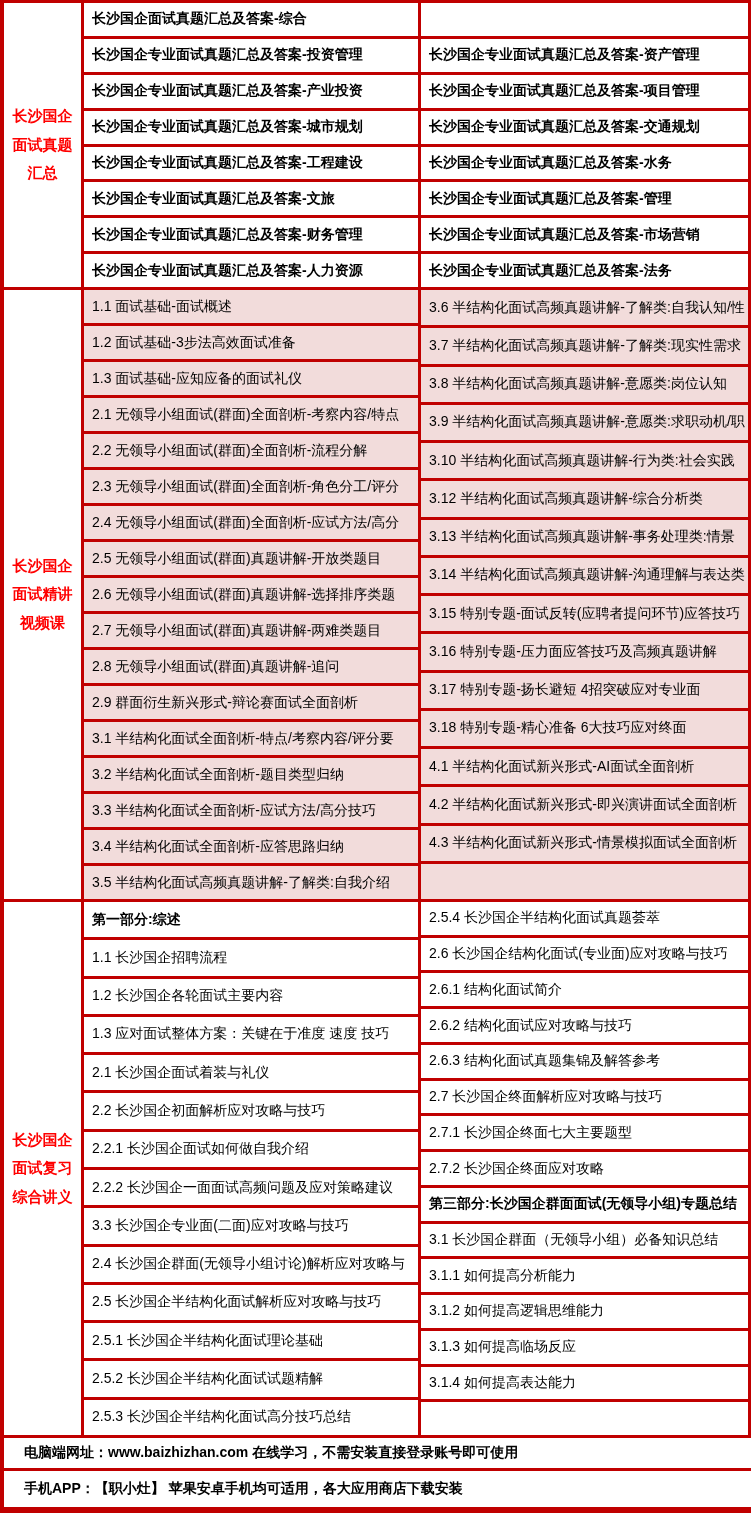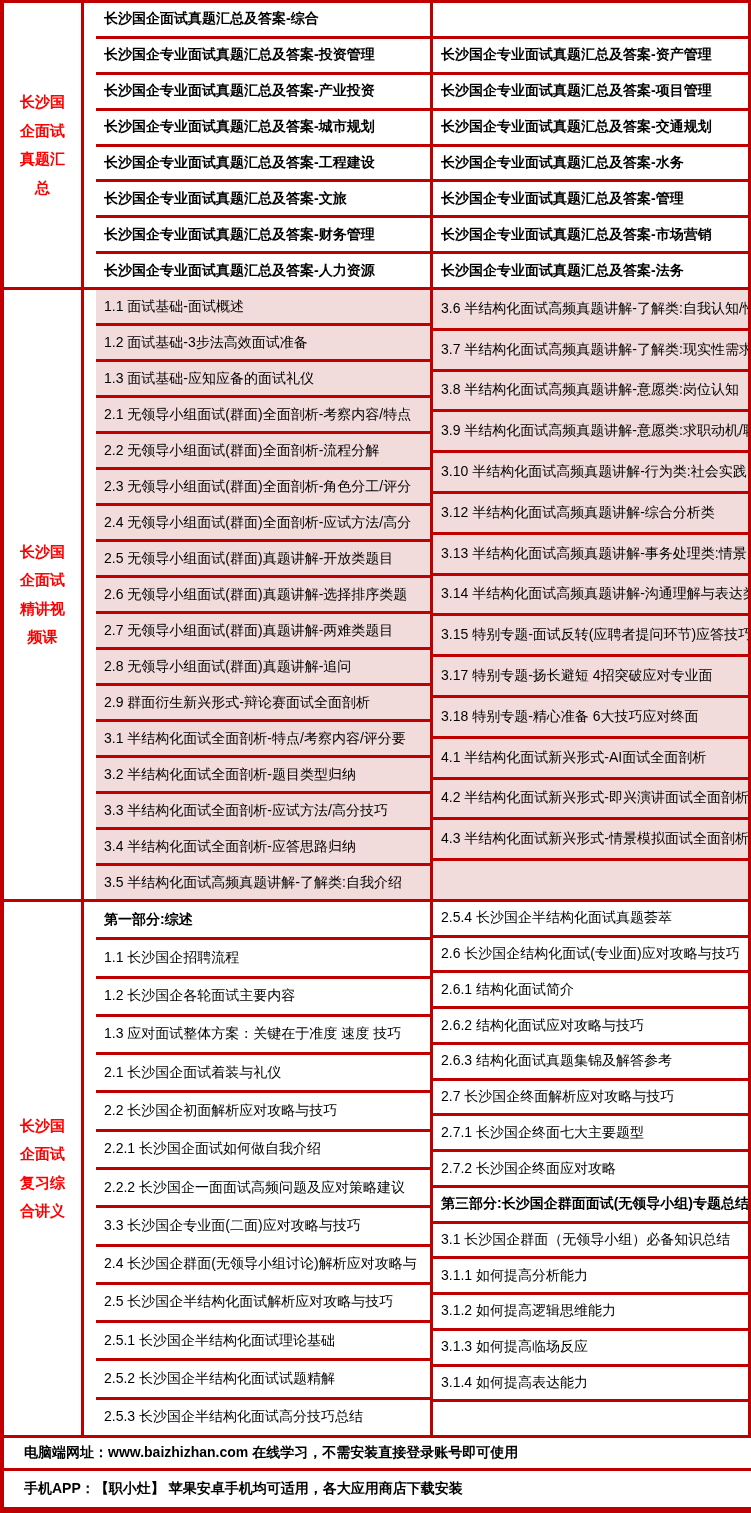--- a/index.html
+++ b/index.html
@@ -20,23 +20,23 @@
   }
   .sec{display:flex;border-bottom:3px solid var(--border);}
   .sec1{height:287px;}
   .sec2{height:612px;}
   .sec3{height:536px;}
   .label{
     width:80px;border-right:3px solid var(--border);
     display:flex;align-items:center;justify-content:center;
     text-align:center;color:var(--label-red);
     font-weight:bold;font-size:15px;line-height:1.9;
-    padding:0 14px;background:#fff;
+    padding:0 6px;background:#fff;
   }
-  .cols{flex:1;display:flex;min-width:0;padding-left:12px;}
+  .cols{flex:1;display:flex;min-width:0;}
   .col{display:flex;flex-direction:column;min-width:0;}
   .col-left{width:337px;border-right:3px solid var(--border);}
   .col-right{flex:1;}
   .cell{
     flex:1 1 0;display:flex;align-items:center;
     padding:0 2px 0 8px;
     border-bottom:3px solid var(--border);
     white-space:nowrap;overflow:hidden;
     font-size:14px;background:#fff;
   }
@@ -109,20 +109,21 @@
       <div class="col col-right">
           <div class="cell">3.6 半结构化面试高频真题讲解-了解类:自我认知/性</div>
           <div class="cell">3.7 半结构化面试高频真题讲解-了解类:现实性需求</div>
           <div class="cell">3.8 半结构化面试高频真题讲解-意愿类:岗位认知</div>
           <div class="cell">3.9 半结构化面试高频真题讲解-意愿类:求职动机/职</div>
           <div class="cell">3.10 半结构化面试高频真题讲解-行为类:社会实践</div>
           <div class="cell">3.12 半结构化面试高频真题讲解-综合分析类</div>
           <div class="cell">3.13 半结构化面试高频真题讲解-事务处理类:情景</div>
           <div class="cell">3.14 半结构化面试高频真题讲解-沟通理解与表达类</div>
           <div class="cell">3.15 特别专题-面试反转(应聘者提问环节)应答技巧</div>
+          <div class="cell">3.16 特别专题-压力面应答技巧及高频真题讲解</div>
           <div class="cell">3.17 特别专题-扬长避短 4招突破应对专业面</div>
           <div class="cell">3.18 特别专题-精心准备 6大技巧应对终面</div>
           <div class="cell">4.1 半结构化面试新兴形式-AI面试全面剖析</div>
           <div class="cell">4.2 半结构化面试新兴形式-即兴演讲面试全面剖析</div>
           <div class="cell">4.3 半结构化面试新兴形式-情景模拟面试全面剖析</div>
           <div class="cell"></div>
         </div>
     </div>
   </section>
 

